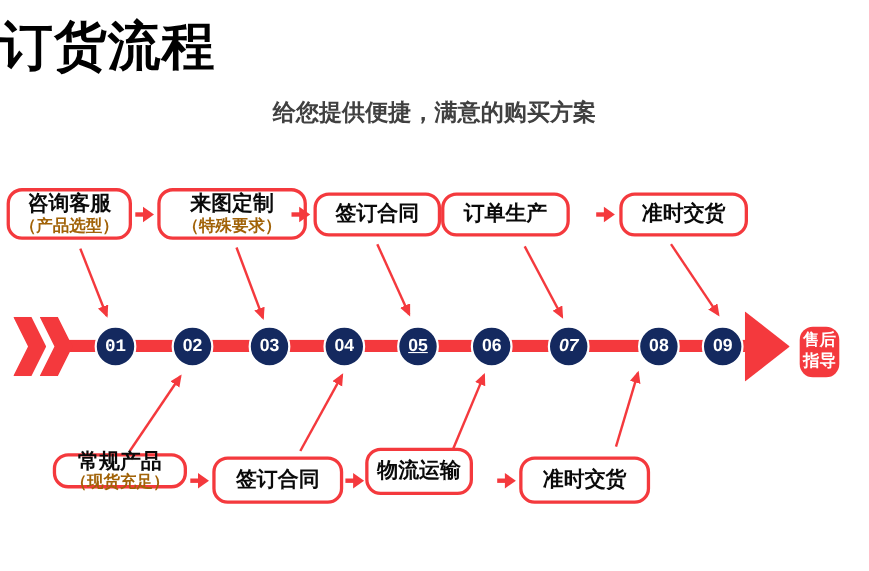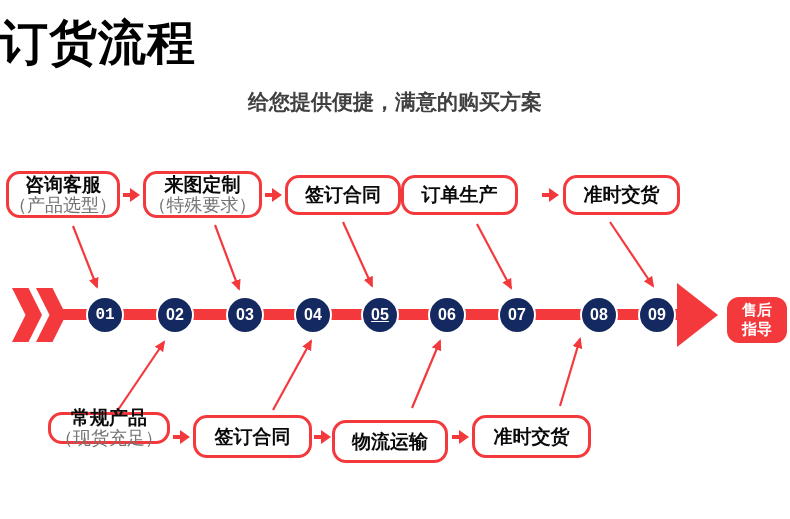--- a/index.html
+++ b/index.html
@@ -23,32 +23,32 @@
     position:absolute;left:0;top:88px;width:100%;
     text-align:center;font-size:21px;font-weight:bold;color:#404040;
   }
   .step-box{
     position:absolute;box-sizing:border-box;
     background:#fff;border:3px solid var(--red);border-radius:14px;
     display:flex;flex-direction:column;align-items:center;justify-content:center;
     text-align:center;z-index:4;
   }
   .step-label{font-size:19px;font-weight:bold;color:#0a0a0a;line-height:1.12;}
-  .step-sub{font-size:18px;font-weight:normal;color:#737373;line-height:1.15;}
+  .step-sub{font-size:15px;font-weight:bold;color:#a16207;line-height:1.15;}
   .harrow{position:absolute;width:17px;height:14px;z-index:4;}
   .harrow .bar{position:absolute;left:0;top:5px;width:9px;height:4px;background:var(--red);}
   .harrow .head{position:absolute;left:7px;top:0;width:0;height:0;
     border-left:10px solid var(--red);border-top:7px solid transparent;border-bottom:7px solid transparent;}
   .tline{position:absolute;left:55px;top:309px;width:636px;height:11px;background:var(--red);z-index:1;}
   .chevron{position:absolute;top:288px;width:30px;height:54px;background:var(--red);
     clip-path:polygon(0 0,55% 0,100% 50%,55% 100%,0 100%,45% 50%);z-index:2;}
   .bigarrow{position:absolute;left:677px;top:283px;width:41px;height:64px;background:var(--red);
     clip-path:polygon(0 0,100% 50%,0 100%);z-index:2;}
   .badge{
-    position:absolute;left:727px;top:297px;width:60px;height:46px;
+    position:absolute;left:727px;top:297px;width:36px;height:46px;
     background:var(--red);border-radius:12px;color:#fff;font-weight:bold;
     font-size:15px;line-height:1.25;display:flex;flex-direction:column;
     align-items:center;justify-content:center;text-align:center;z-index:2;
   }
   .circle{
     position:absolute;top:296px;width:34px;height:34px;
     background:var(--navy);border:2px solid #fff;border-radius:50%;
     color:#fff;font-weight:bold;font-size:16px;
     display:flex;align-items:center;justify-content:center;z-index:3;
   }
@@ -64,21 +64,21 @@
 
   <div class="step-box" style="left:6px;top:171px;width:114px;height:47px;">
     <div class="step-label">咨询客服</div>
     <div class="step-sub">（产品选型）</div>
   </div>
   <div class="harrow" style="left:123px;top:188px;">
       <span class="bar"></span>
       <span class="head"></span>
     </div>
 
-  <div class="step-box" style="left:143px;top:171px;width:119px;height:47px;">
+  <div class="step-box" style="left:143px;top:171px;width:136px;height:47px;">
     <div class="step-label">来图定制</div>
     <div class="step-sub">（特殊要求）</div>
   </div>
   <div class="harrow" style="left:265px;top:188px;">
       <span class="bar"></span>
       <span class="head"></span>
     </div>
 
   <div class="step-box" style="left:285px;top:175px;width:116px;height:40px;">
     <div class="step-label">签订合同</div>
@@ -110,21 +110,21 @@
     </div>
 
   <div class="step-box" style="left:193px;top:415px;width:119px;height:43px;">
     <div class="step-label">签订合同</div>
   </div>
   <div class="harrow" style="left:314px;top:430px;">
       <span class="bar"></span>
       <span class="head"></span>
     </div>
 
-  <div class="step-box" style="left:332px;top:420px;width:116px;height:43px;">
+  <div class="step-box" style="left:332px;top:407px;width:98px;height:43px;">
     <div class="step-label">物流运输</div>
   </div>
   <div class="harrow" style="left:452px;top:430px;">
       <span class="bar"></span>
       <span class="head"></span>
     </div>
 
   <div class="step-box" style="left:472px;top:415px;width:119px;height:43px;">
     <div class="step-label">准时交货</div>
   </div>
@@ -133,21 +133,21 @@
   <div class="chevron" style="left:36px;"></div>
   <div class="tline"></div>
   <div class="bigarrow"></div>
 
   <div class="circle" style="left:86px;font-family:Liberation Mono, monospace;">01</div>
   <div class="circle" style="left:156px;">02</div>
   <div class="circle" style="left:226px;">03</div>
   <div class="circle" style="left:294px;">04</div>
   <div class="circle" style="left:361px;text-decoration:underline;">05</div>
   <div class="circle" style="left:428px;">06</div>
-  <div class="circle" style="left:498px;">07</div>
+  <div class="circle" style="left:498px;font-style:italic;">07</div>
   <div class="circle" style="left:580px;">08</div>
   <div class="circle" style="left:638px;">09</div>
 
   <div class="badge">
     <span>售后</span>
     <span>指导</span>
   </div>
 
   <svg class="overlay" viewBox="0 0 790 519">
     <defs>

